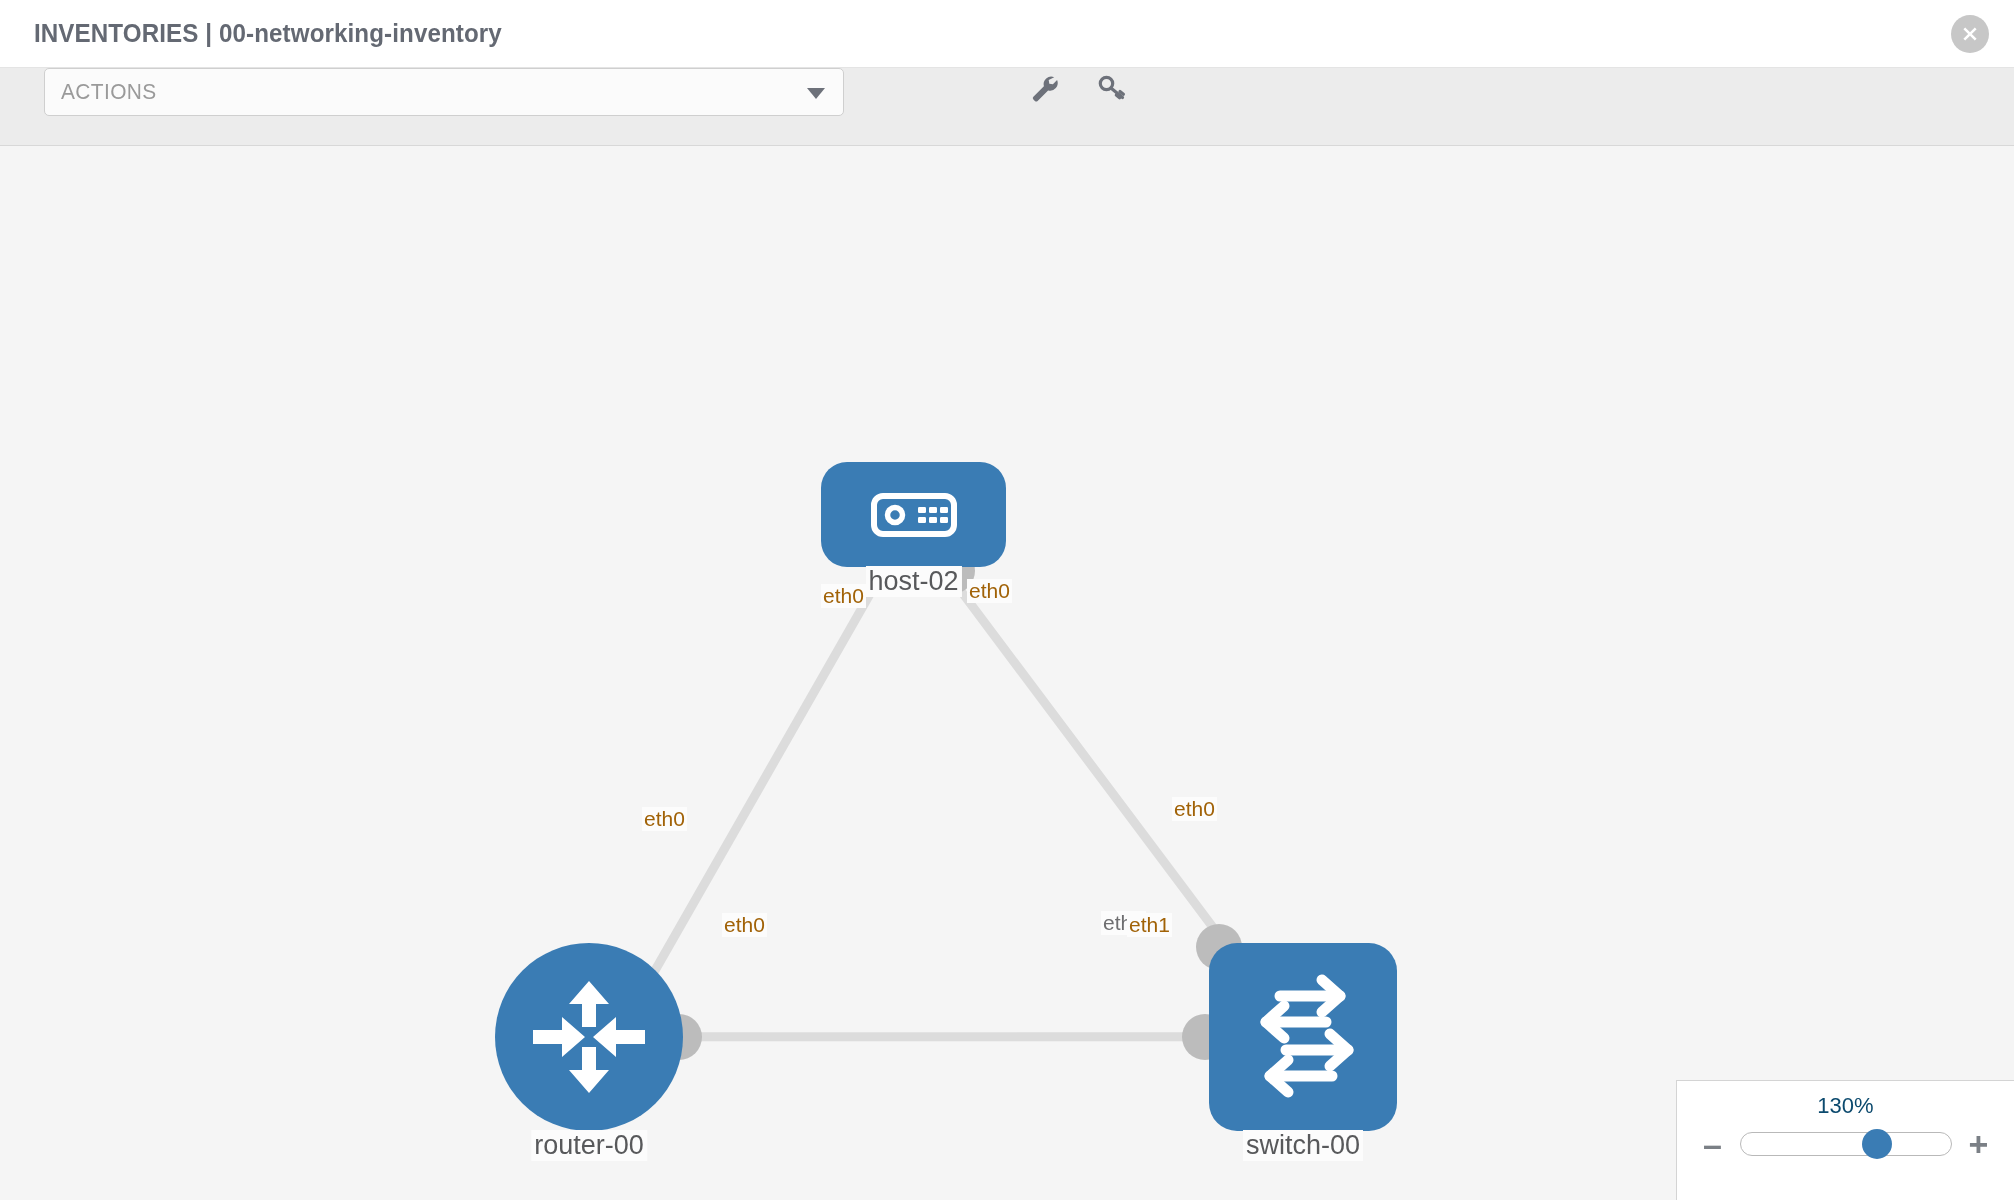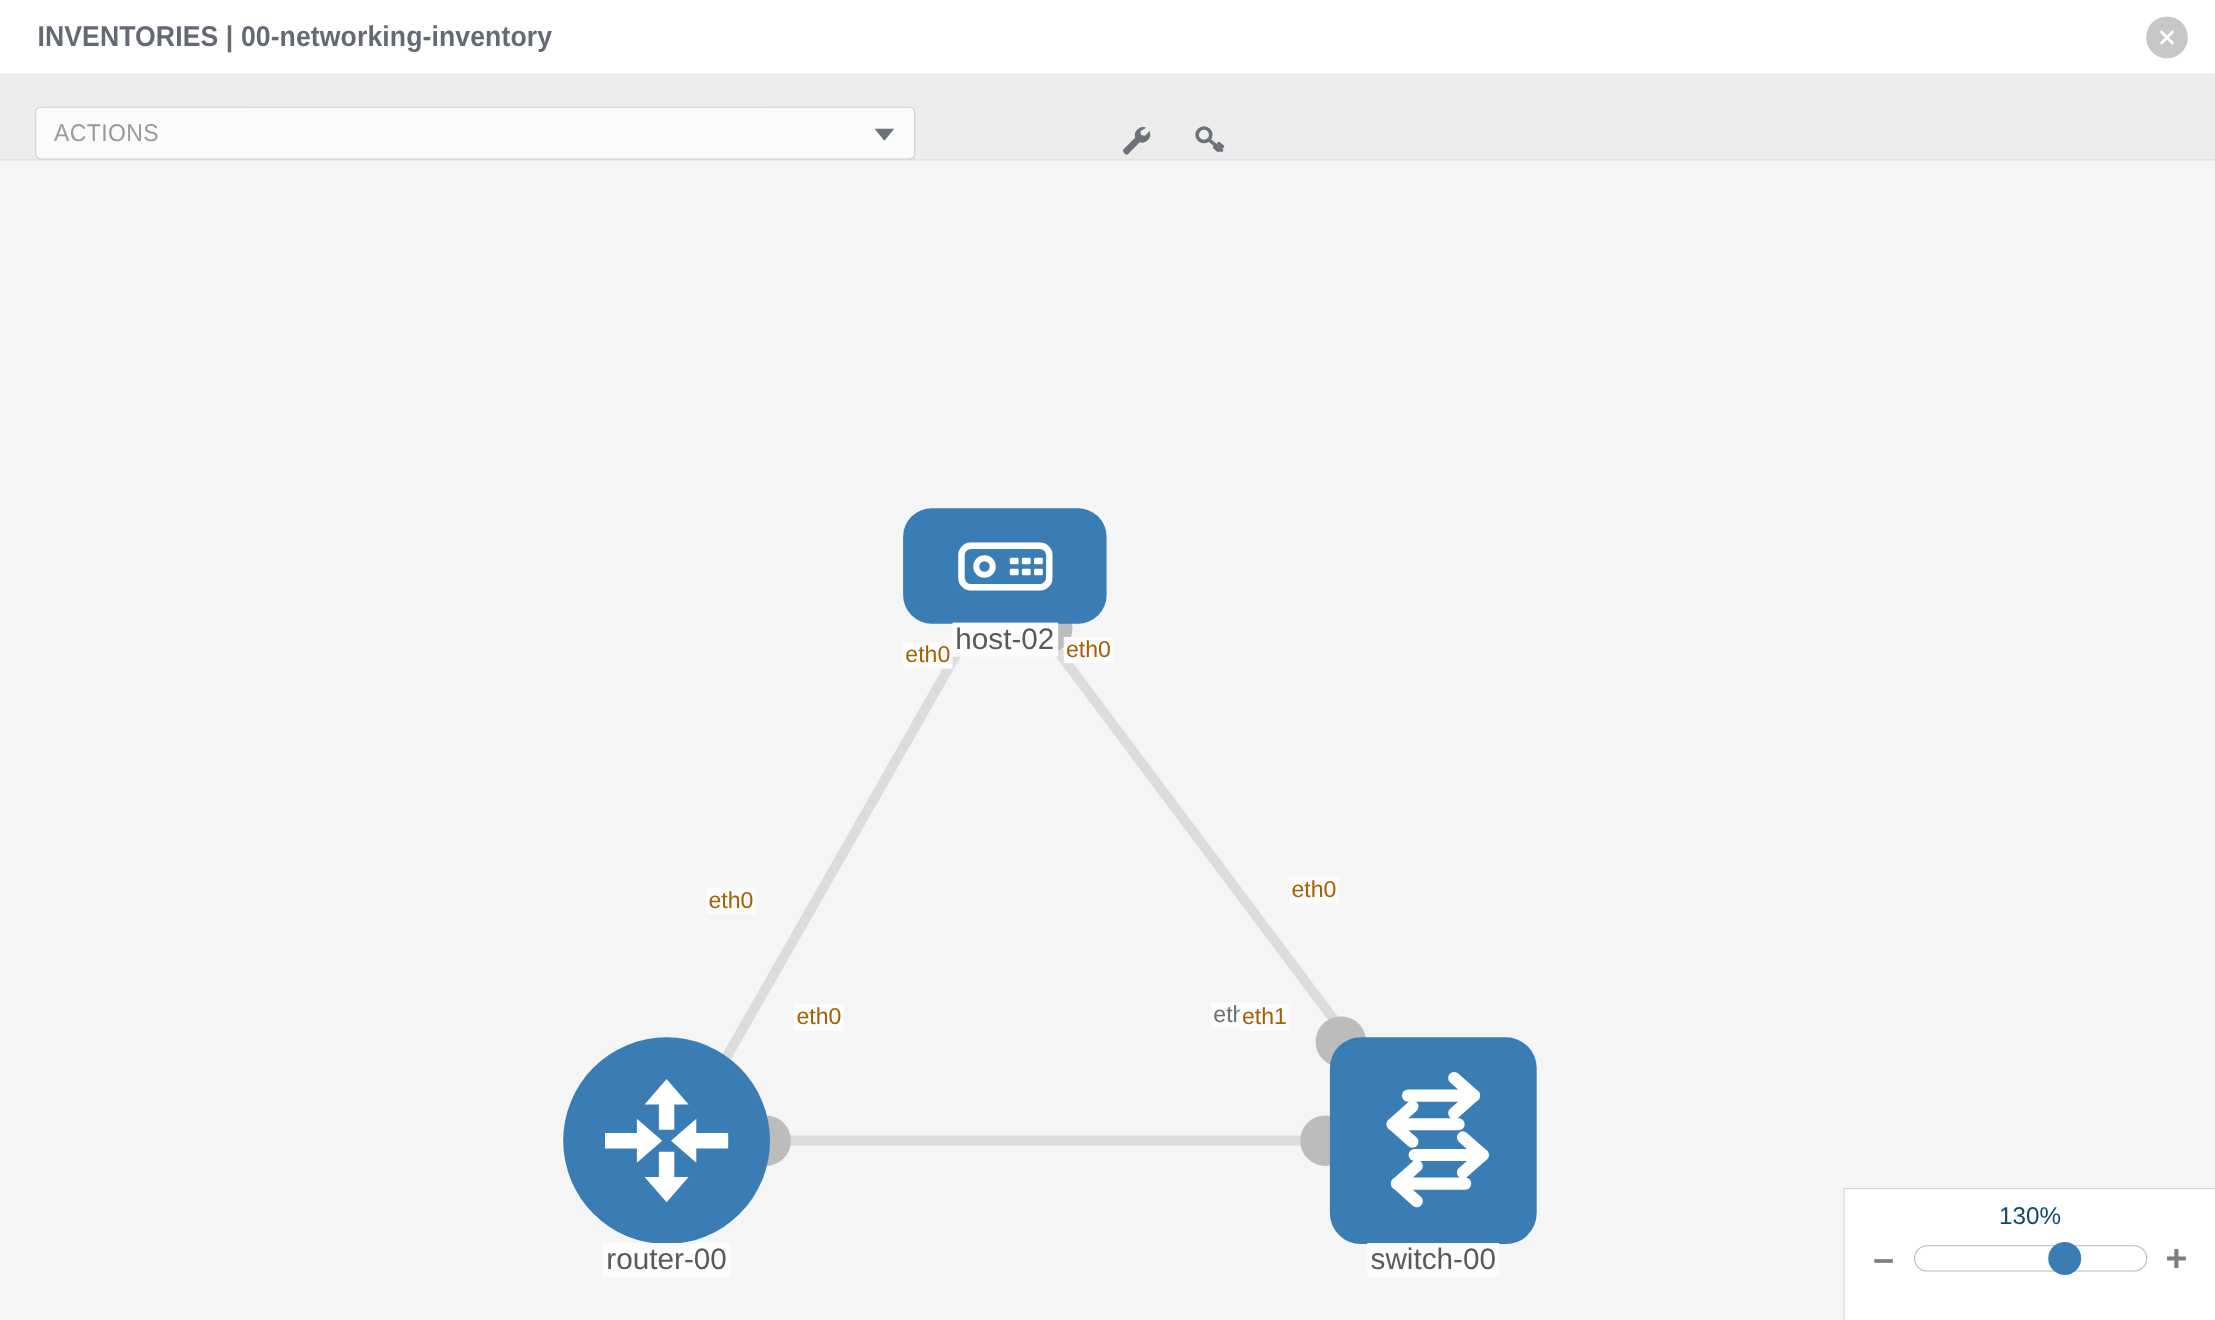--- a/index.html
+++ b/index.html
@@ -55,22 +55,22 @@
   .close-btn svg { display:block; }
 
   
   .toolbar {
     position: relative;
     height: 78px;
     flex: 0 0 78px;
     background: #ececec;
     border-bottom: 1px solid #d8d8d8;
     display: flex;
-    align-items: flex-end;
-    padding: 0 32px;
+    align-items: flex-start;
+    padding: 0 44px;
   }
   .select-box {
     position: relative;
     width: 800px;
     height: 48px;
     background: #fbfbfb;
     border: 1px solid #cfcfcf;
     border-radius: 5px;
     display: flex;
     align-items: center;
@@ -300,21 +300,21 @@
             <rect x="69" y="24" width="8" height="6" rx="1.2"></rect>
           </g>
         </svg>
       </div>
       <div class="node-label" style="top:104px;">host-02</div>
     </div>
 
     <div class="edge-label" style="left:821px; top:438px;">eth0</div>
     <div class="edge-label" style="left:967px; top:433px;">eth0</div>
 
-    <div class="node" style="left:512px; top:797px; width:188px; height:188px;">
+    <div class="node" style="left:495px; top:797px; width:188px; height:188px;">
       <div class="port-dot" style="left:161px; top:71px;"></div>
       <div class="node-shape" style="left:0; top:0; width:188px; height:188px; border-radius:50%;">
         <svg width="124" height="124" viewBox="0 0 124 124" aria-hidden="true">
           <g fill="#ffffff">
 
             <path d="M62 6 L82 29 L69 29 L69 52 L55 52 L55 29 L42 29 Z"></path>
 
             <path d="M62 118 L42 95 L55 95 L55 72 L69 72 L69 95 L82 95 Z"></path>
 
             <path d="M58 62 L35 42 L35 55 L6 55 L6 69 L35 69 L35 82 Z"></path>

